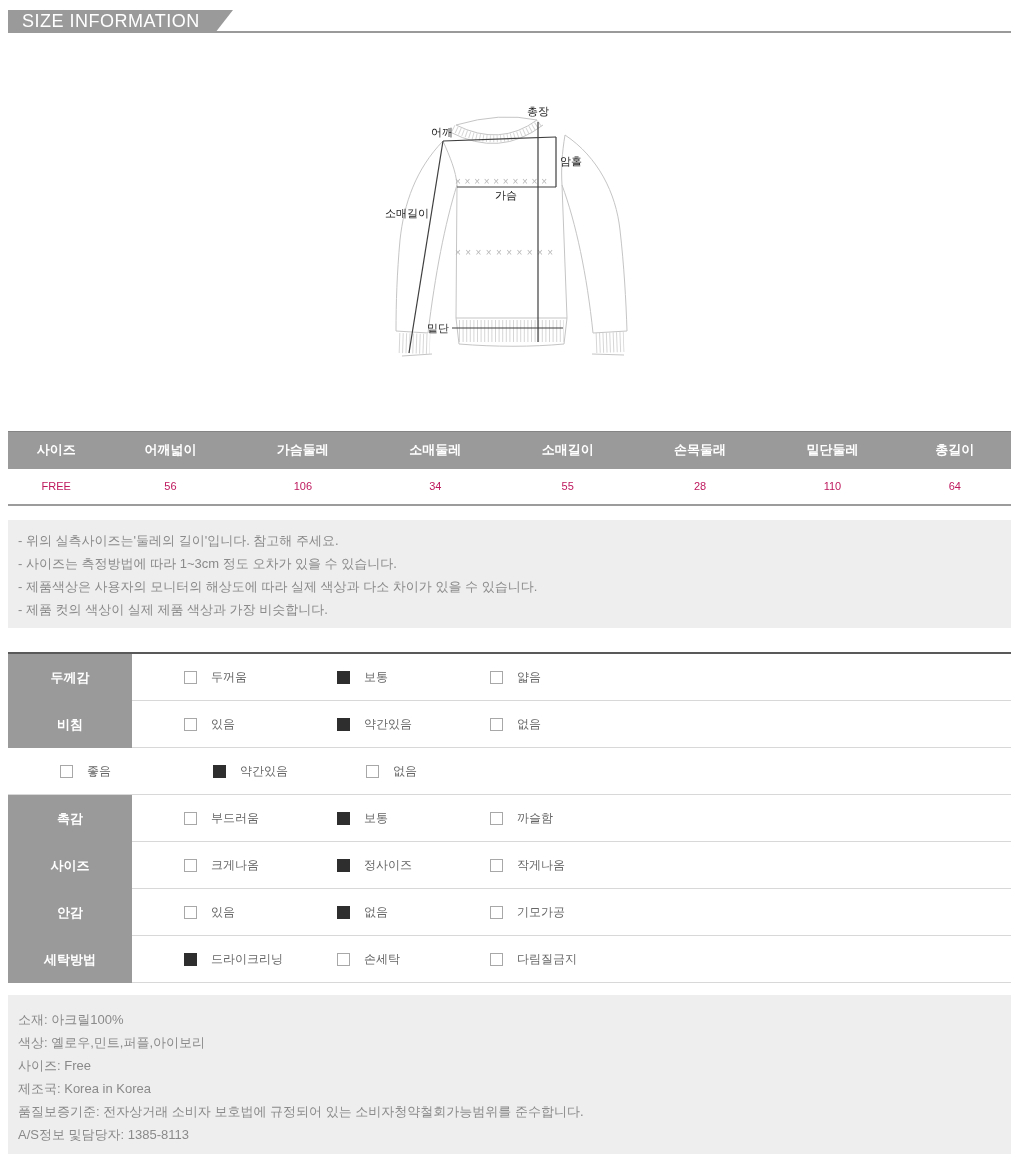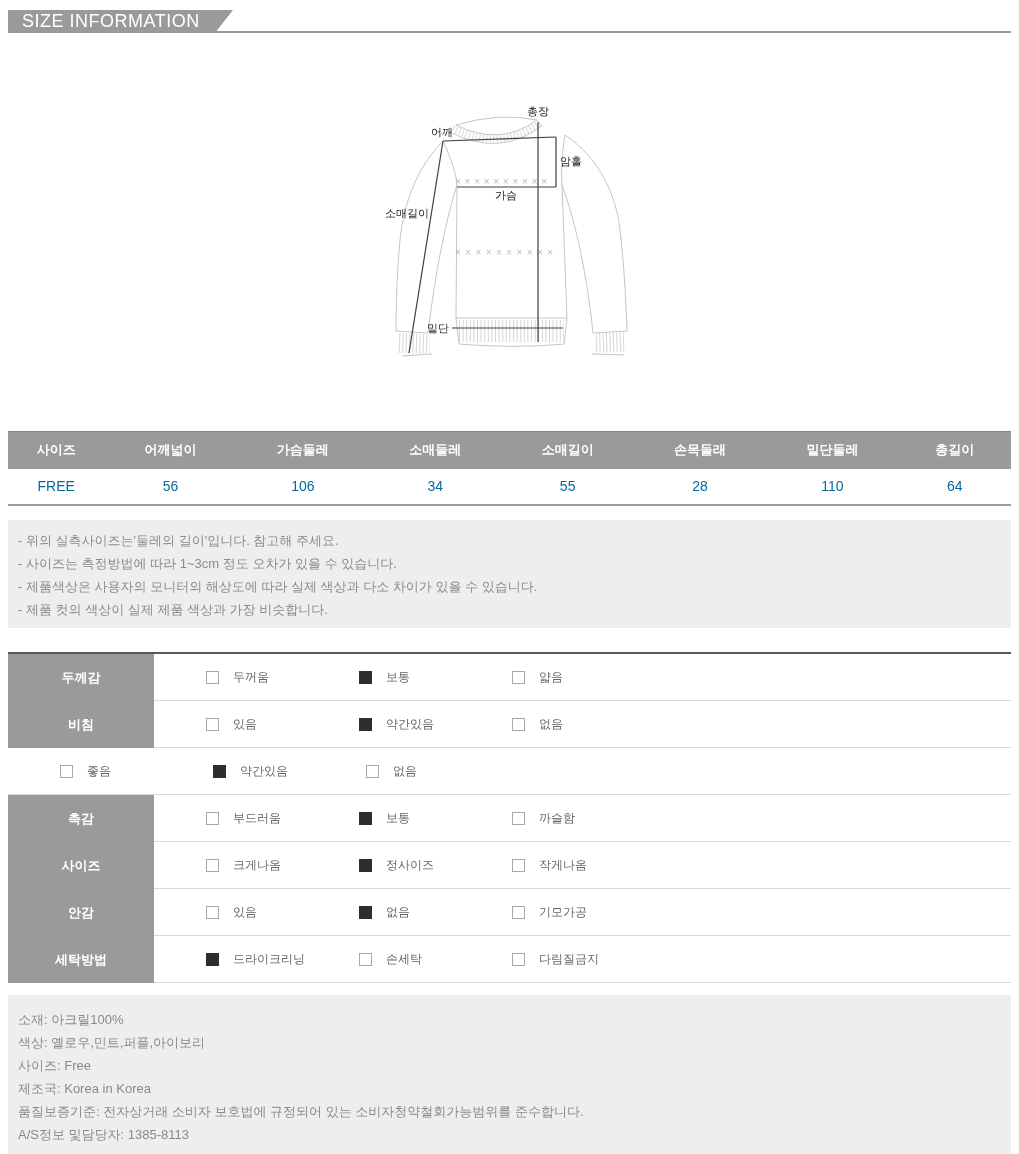--- a/index.html
+++ b/index.html
@@ -15,30 +15,30 @@
             border-top:23px solid #9a9a9a; border-right:18px solid transparent; }
 
   
   .sweater { position:absolute; left:360px; top:95px; width:320px; height:285px; }
   .sweater text { font-family:"Liberation Sans","DejaVu Sans",sans-serif; }
 
   
   .size-table { position:absolute; left:8px; top:431px; width:1003px; border-collapse:collapse;
             border-top:1px solid #848484; border-bottom:2px solid #9c9c9c; }
   .size-table th { background:#9a9a9a; color:#fff; font-size:13px; font-weight:bold; height:37px; text-align:center; }
-  .size-table td { background:#fff; color:#0369a1; font-size:14px; height:36px; text-align:center; }
+  .size-table td { background:#fff; color:#be185d; font-size:11px; height:36px; text-align:center; }
 
   
   .notes { position:absolute; left:8px; top:520px; width:1003px; background:#eeeeee;
            padding:9px 10px 7px; font-size:13px; color:#8a8a8a; line-height:23px; }
 
   
   .attrs { position:absolute; left:8px; top:652px; width:1003px; border-top:2px solid #595959; }
   .attr-row { display:flex; height:47px; }
-  .attr-row .alabel { width:146px; background:#9a9a9a; color:#fff; font-weight:bold; font-size:13px;
+  .attr-row .alabel { width:124px; background:#9a9a9a; color:#fff; font-weight:bold; font-size:13px;
            display:flex; align-items:center; justify-content:center; flex:none; }
   .attr-row .acontent { flex:1; display:flex; align-items:center; background:#fff;
            border-bottom:1px solid #d8d8d8; padding-left:52px; }
   .opt { width:153px; display:flex; align-items:center; flex:none; }
   .opt-box { width:13px; height:13px; border:1px solid #a8a8a8; background:#fff; margin-right:14px; flex:none; }
   .opt-box.filled { background:#2e2e2e; border-color:#2e2e2e; }
   .opt-label { font-size:12px; color:#666; white-space:nowrap; }
 
   
   .info { position:absolute; left:8px; top:995px; width:1003px; background:#eeeeee;

